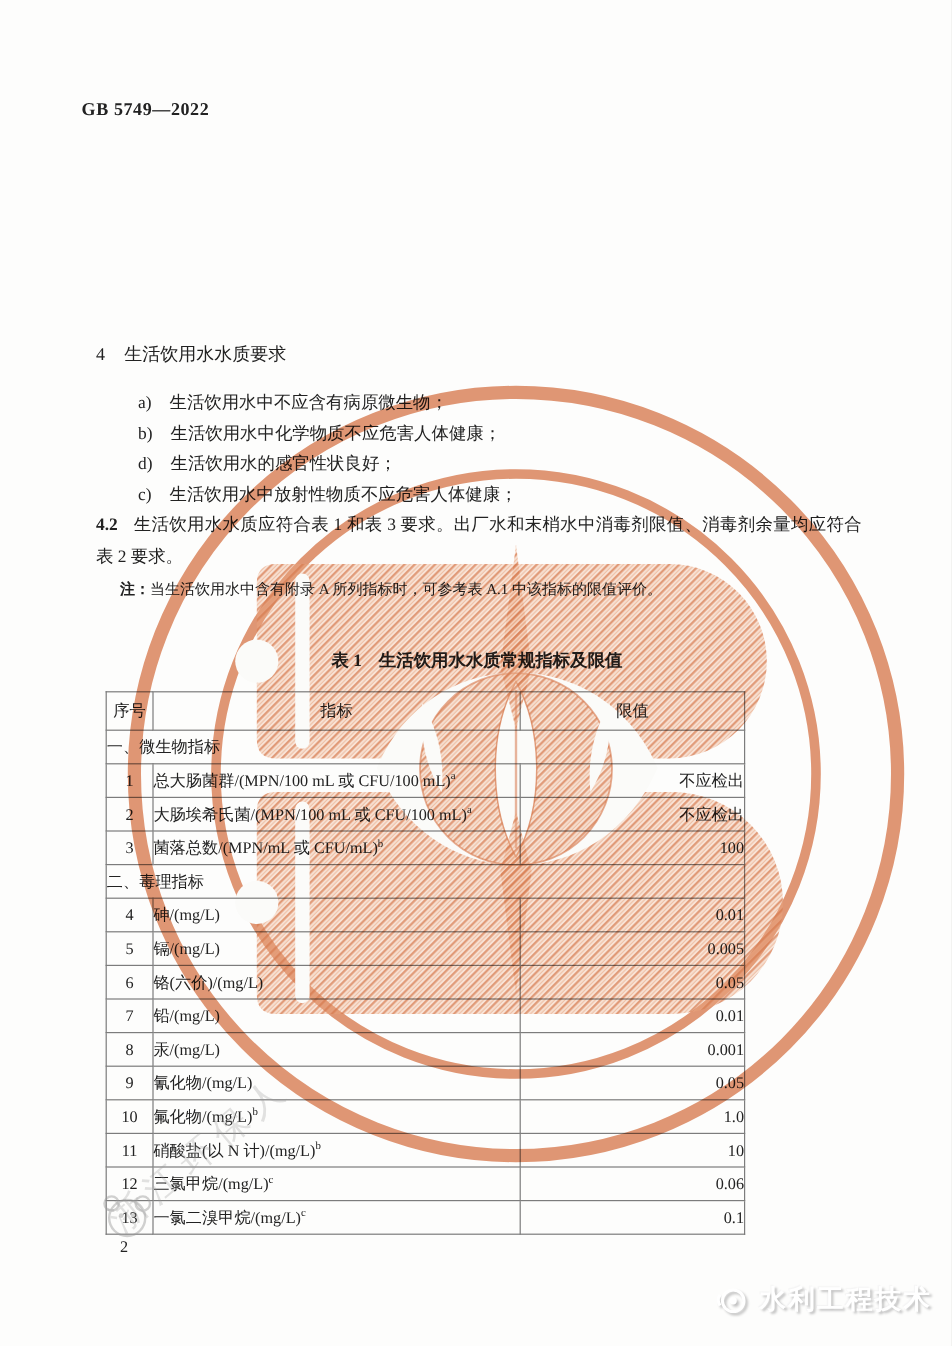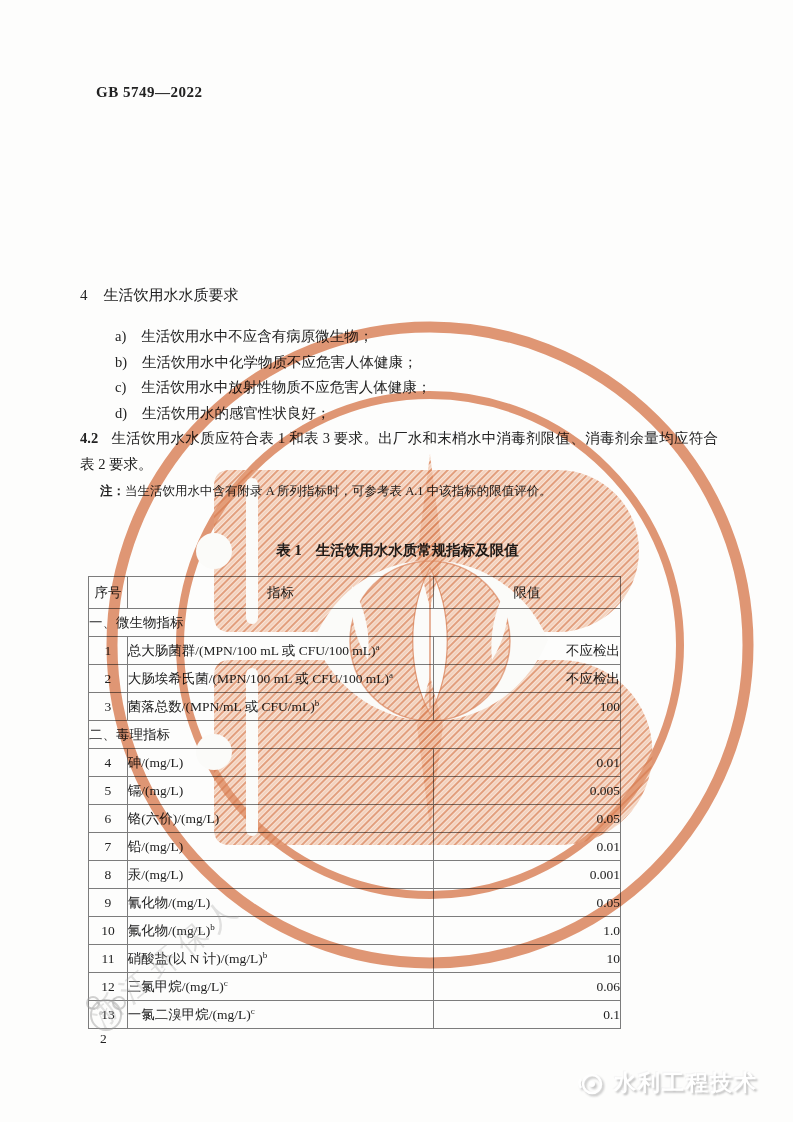--- a/index.html
+++ b/index.html
@@ -1,21 +1,21 @@
 <!DOCTYPE html>
 <html><head>
 <meta charset="utf-8">
 <style>
   html,body{margin:0;padding:0;background:#e9e9e7;}
   .page{
     position:relative;width:793px;height:1122px;margin:0 auto;
     background:#fdfdfc;overflow:hidden;
     font-family:"Liberation Serif","DejaVu Serif",serif;color:#222;
   }
-  .doc-code{position:absolute;left:96px;top:84px;font-size:15px;font-weight:bold;letter-spacing:.5px;text-align:center;}
+  .doc-code{position:absolute;left:68px;top:84px;font-size:15px;font-weight:bold;letter-spacing:.5px;text-align:center;}
   
   .defs{position:absolute;left:80px;top:127px;font-size:14.5px;line-height:23px;}
   .def-num{margin:0 0 2px 0;}
   .def-term{margin:0 0 0 35px;font-weight:bold;}
   .def-term .en{margin-left:14px;}
   .def-text{margin:0 0 9px 35px;}
   .chapter{position:absolute;left:80px;top:286px;font-size:15px;font-weight:normal;}
   .chapter .num{margin-right:16px;}
   
   .main{position:absolute;left:80px;top:324px;width:638px;font-size:14.5px;line-height:25.6px;}
@@ -42,43 +42,43 @@
   .page-num{position:absolute;left:100px;top:1031px;font-size:13.5px;}
   
   .stamp{position:absolute;left:0;top:0;width:793px;height:1122px;
     mix-blend-mode:multiply;pointer-events:none;}
   
   .diag-wm{position:absolute;left:96px;top:1000px;transform:rotate(-40deg);
     transform-origin:left center;font-size:30px;letter-spacing:7px;
     color:#9a9a9a;opacity:.28;white-space:nowrap;pointer-events:none;}
   .smiley{position:absolute;left:82px;top:991px;opacity:.45;pointer-events:none;}
   
-  .footer-logo{position:absolute;right:35px;top:1068px;display:flex;align-items:center;gap:8px;
+  .footer-logo{position:absolute;right:16px;top:1068px;display:flex;align-items:center;gap:8px;
     font-family:"Liberation Sans","DejaVu Sans",sans-serif;}
   .footer-logo .txt{font-size:22px;font-weight:bold;color:#ffffff;letter-spacing:2px;
     text-shadow:2px 2px 2px #c3c3c3,-1px -1px 1px #f4f4f4;}
 </style>
 </head>
 <body>
 
 <div class="page">
 
   <div class="doc-code">GB 5749—2022</div>
 
 
   <div class="chapter">
     <span class="num">4</span><span>生活饮用水水质要求</span>
   </div>
 
   <div class="main">
     <ol class="req-list">
       <li><span class="lbl">a)</span><span>生活饮用水中不应含有病原微生物；</span></li>
       <li><span class="lbl">b)</span><span>生活饮用水中化学物质不应危害人体健康；</span></li>
+      <li><span class="lbl">d)</span><span>生活饮用水的感官性状良好；</span></li>
       <li><span class="lbl">c)</span><span>生活饮用水中放射性物质不应危害人体健康；</span></li>
-      <li><span class="lbl">d)</span><span>生活饮用水的感官性状良好；</span></li>
     </ol>
     <p class="clause"><span class="num">4.2</span><span>生活饮用水水质应符合表 1 和表 3 要求。出厂水和末梢水中消毒剂限值、消毒剂余量均应符合表 2 要求。</span></p>
     <p class="note"><span class="note-label">注：</span><span>当生活饮用水中含有附录 A 所列指标时，可参考表 A.1 中该指标的限值评价。</span></p>
   </div>
 
   <div class="tbl-caption">
     <span class="pfx">表 1</span><span>生活饮用水水质常规指标及限值</span>
   </div>
 
   <table class="t1">

